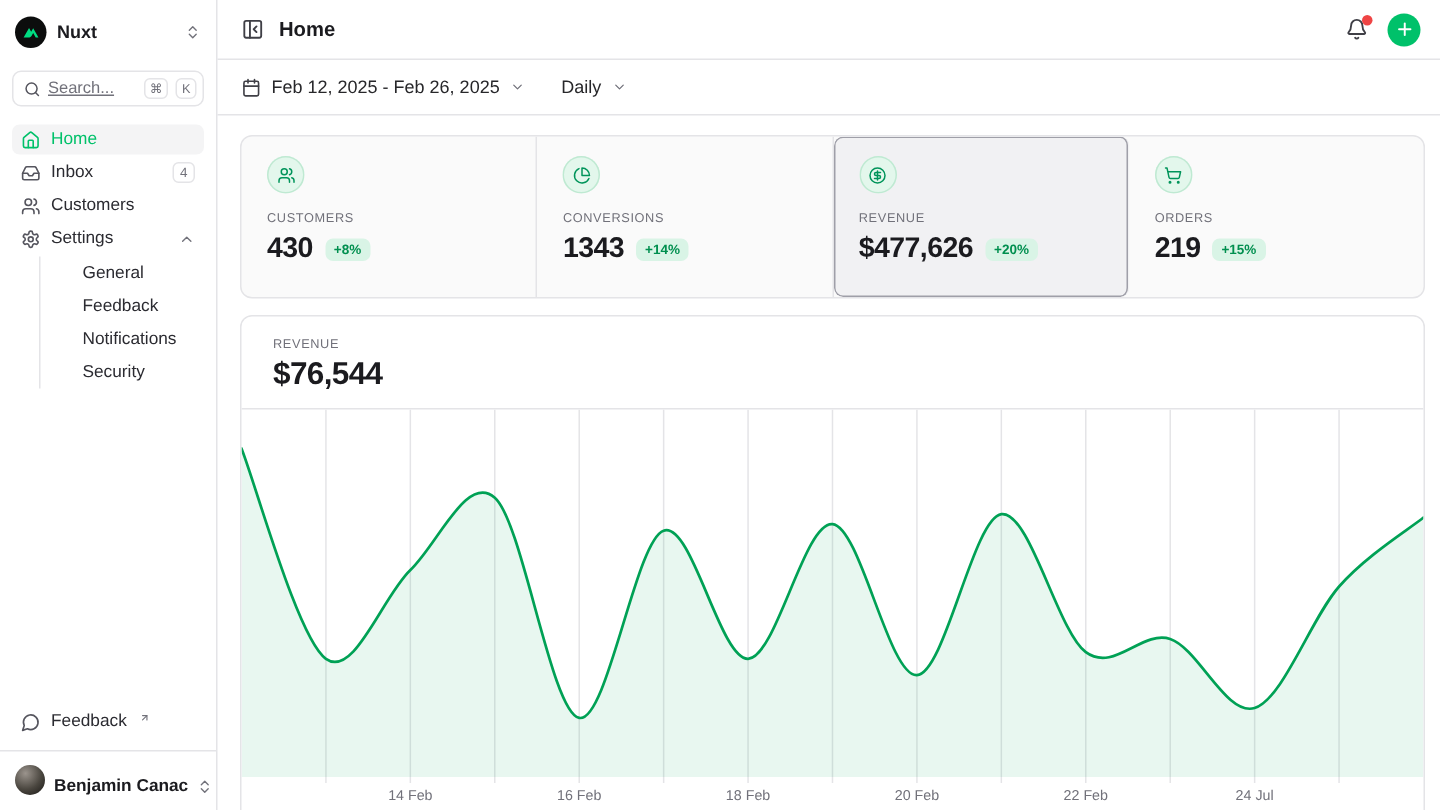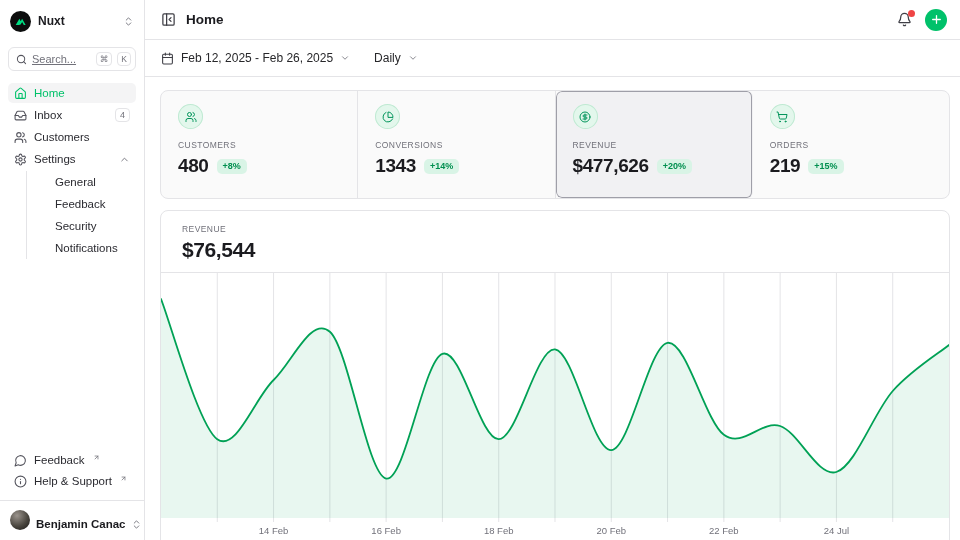--- a/index.html
+++ b/index.html
@@ -152,54 +152,38 @@
         </span>
       </div>
       <div class="subtree">
         <div class="sub-item">
             <span>General</span>
           </div>
         <div class="sub-item">
             <span>Feedback</span>
           </div>
         <div class="sub-item">
+            <span>Notifications</span>
+          </div>
+        <div class="sub-item">
             <span>Security</span>
-          </div>
-        <div class="sub-item">
-            <span>Notifications</span>
           </div>
       </div>
     </nav>
 
     <div class="spacer"></div>
 
     <div class="side-foot">
       <div class="nav-item">
         <span class="nav-icon">
           <svg width="13" height="13" viewBox="0 0 24 24" fill="none" stroke="currentColor" stroke-width="2" stroke-linecap="round" stroke-linejoin="round">
               <path d="M7.9 20A9 9 0 1 0 4 16.1L2 22Z"></path>
             </svg>
         </span>
         <span class="nav-label">Feedback</span>
-        <span class="ext">
-          <svg width="7" height="7" viewBox="0 0 24 24" fill="none" stroke="currentColor" stroke-width="2.6" stroke-linecap="round" stroke-linejoin="round">
-              <path d="M7 7h10v10"></path>
-              <path d="M7 17 17 7"></path>
-            </svg>
-        </span>
-      </div>
-      <div class="nav-item">
-        <span class="nav-icon">
-          <svg width="13" height="13" viewBox="0 0 24 24" fill="none" stroke="currentColor" stroke-width="2" stroke-linecap="round" stroke-linejoin="round">
-              <circle cx="12" cy="12" r="10"></circle>
-              <path d="M12 16v-4"></path>
-              <path d="M12 8h.01"></path>
-            </svg>
-        </span>
-        <span class="nav-label">Help &amp; Support</span>
         <span class="ext">
           <svg width="7" height="7" viewBox="0 0 24 24" fill="none" stroke="currentColor" stroke-width="2.6" stroke-linecap="round" stroke-linejoin="round">
               <path d="M7 7h10v10"></path>
               <path d="M7 17 17 7"></path>
             </svg>
         </span>
       </div>
     </div>
 
     <div class="side-sep"></div>
@@ -276,21 +260,21 @@
           <span class="stat-icon">
             <svg width="12" height="12" viewBox="0 0 24 24" fill="none" stroke="currentColor" stroke-width="2" stroke-linecap="round" stroke-linejoin="round">
                 <path d="M16 21v-2a4 4 0 0 0-4-4H6a4 4 0 0 0-4 4v2"></path>
                 <circle cx="9" cy="7" r="4"></circle>
                 <path d="M22 21v-2a4 4 0 0 0-3-3.87"></path>
                 <path d="M16 3.13a4 4 0 0 1 0 7.75"></path>
               </svg>
           </span>
           <div class="stat-label">CUSTOMERS</div>
           <div class="stat-row">
-            <span class="stat-value">480</span>
+            <span class="stat-value">430</span>
             <span class="delta">+8%</span>
           </div>
         </div>
         <div class="stat-card">
           <span class="stat-icon">
             <svg width="12" height="12" viewBox="0 0 24 24" fill="none" stroke="currentColor" stroke-width="2" stroke-linecap="round" stroke-linejoin="round">
                 <path d="M21.21 15.89A10 10 0 1 1 8 2.83"></path>
                 <path d="M22 12A10 10 0 0 0 12 2v10z"></path>
               </svg>
           </span>

